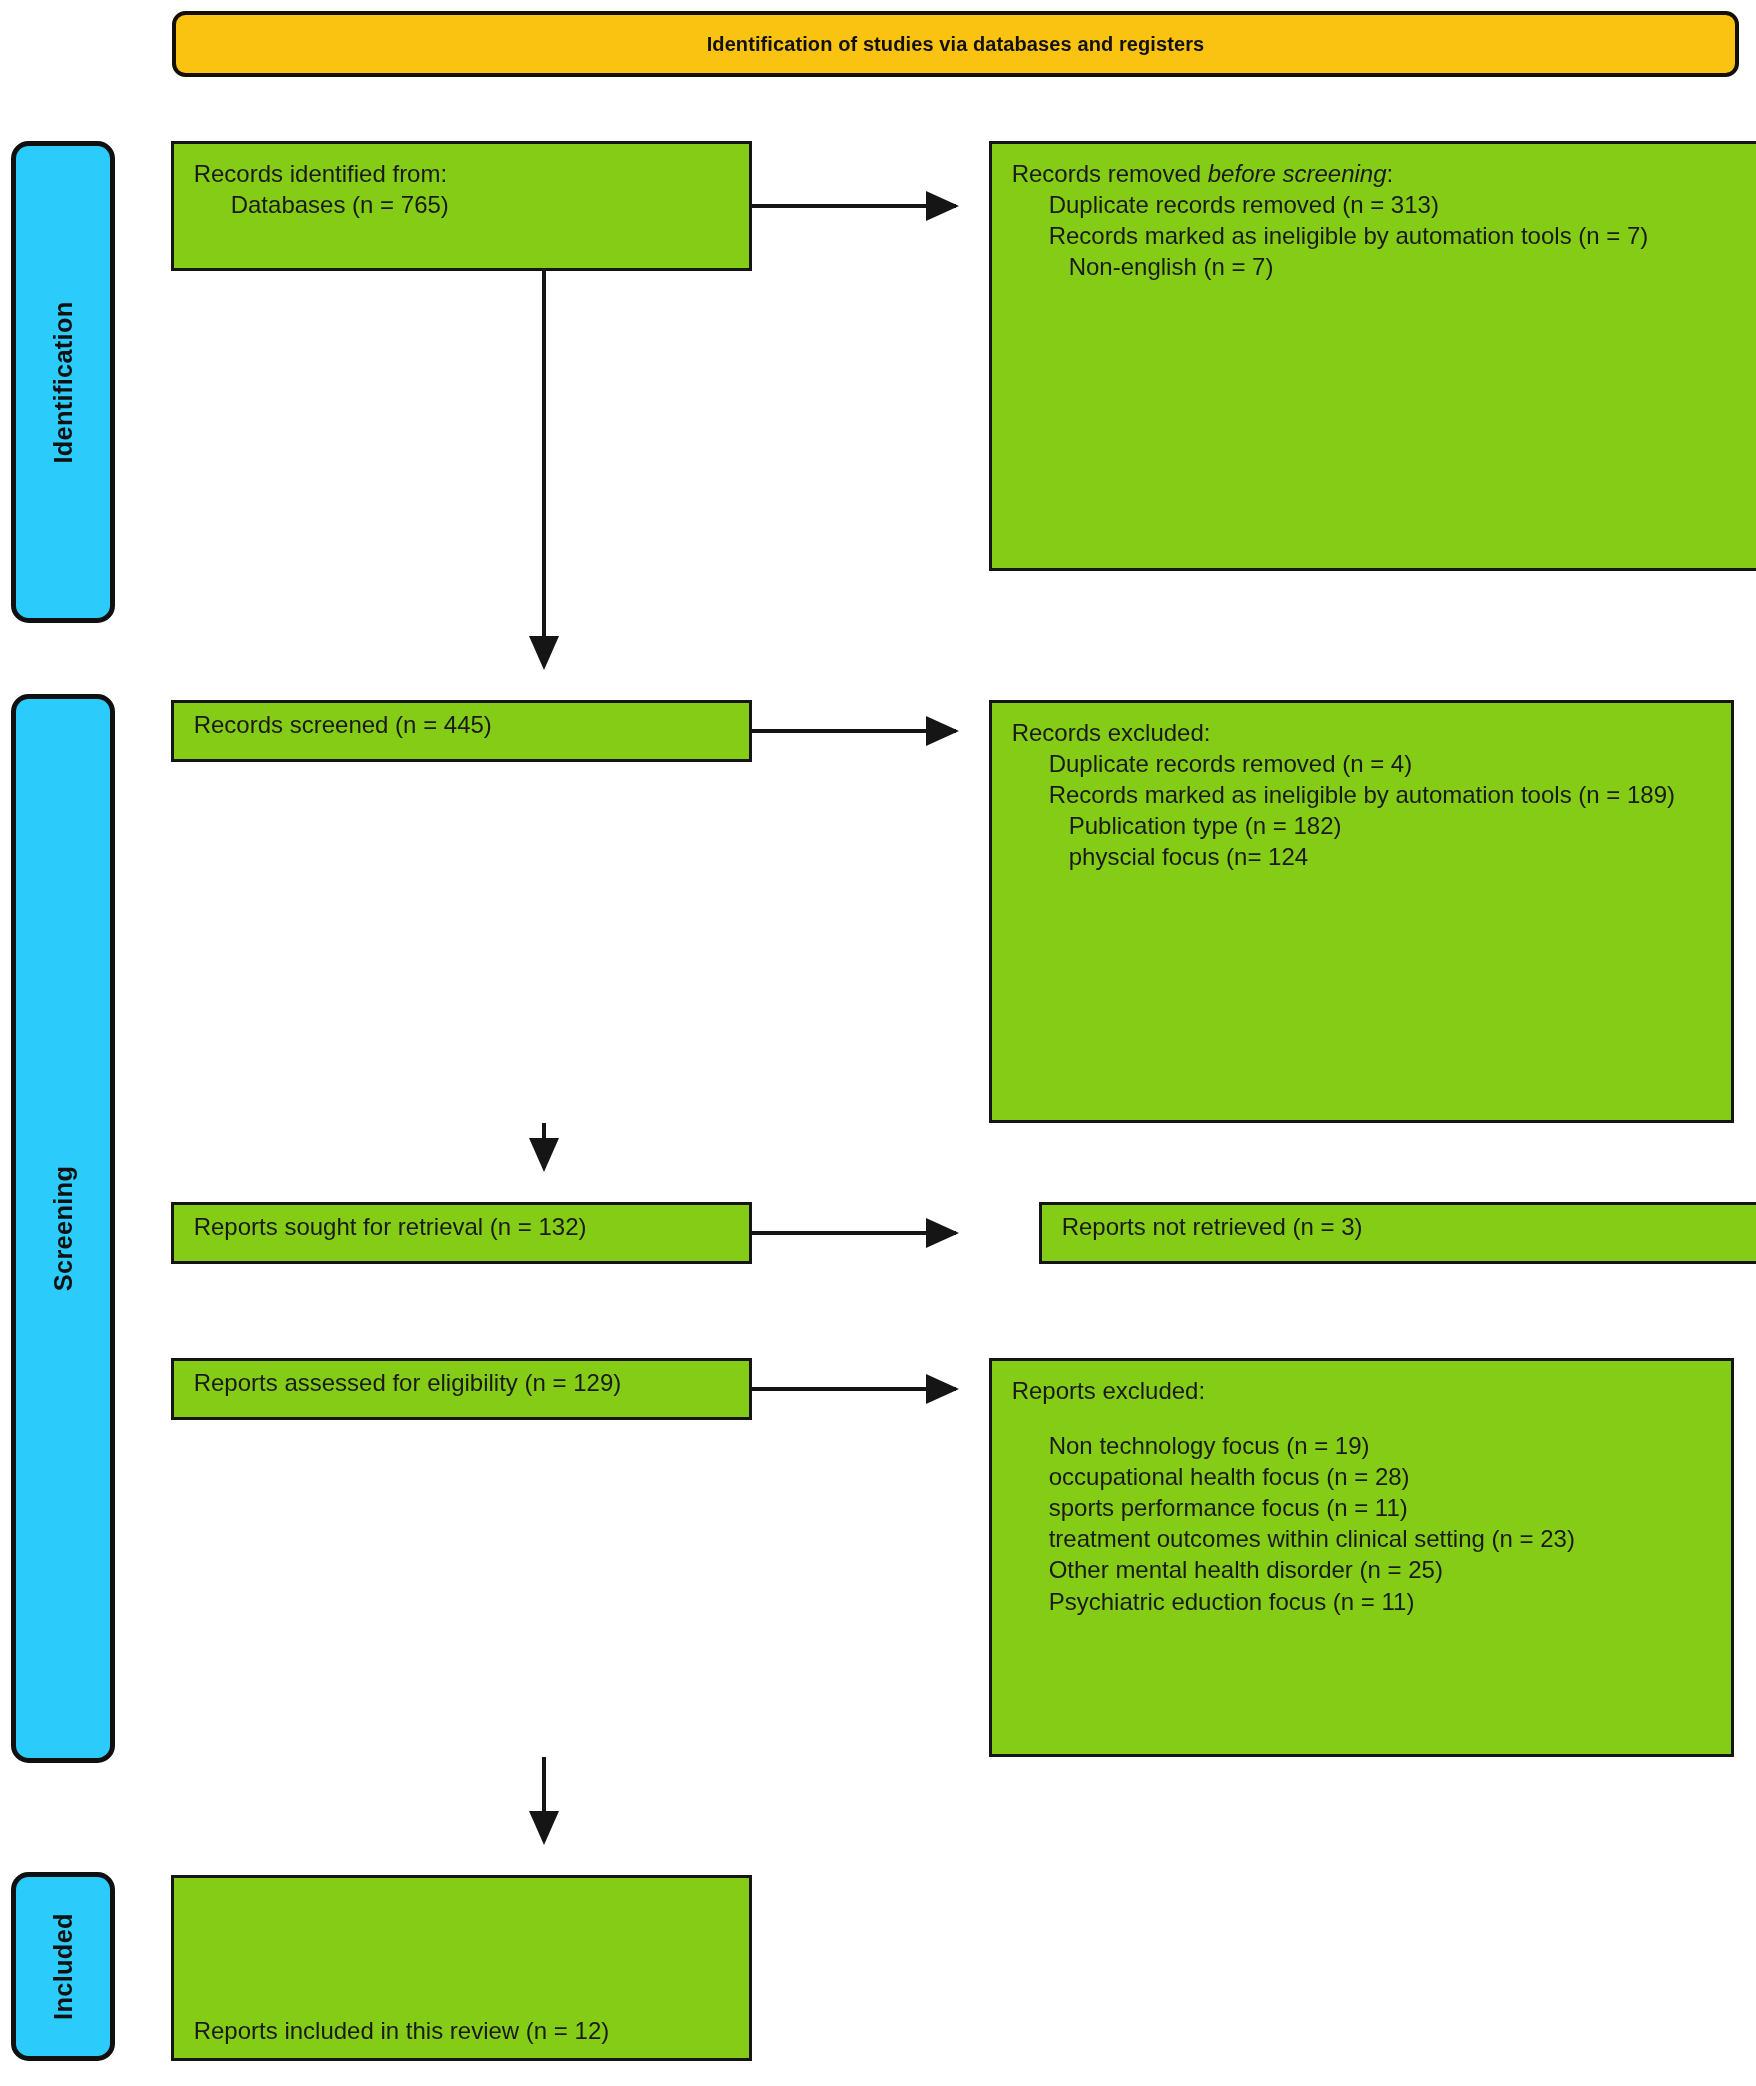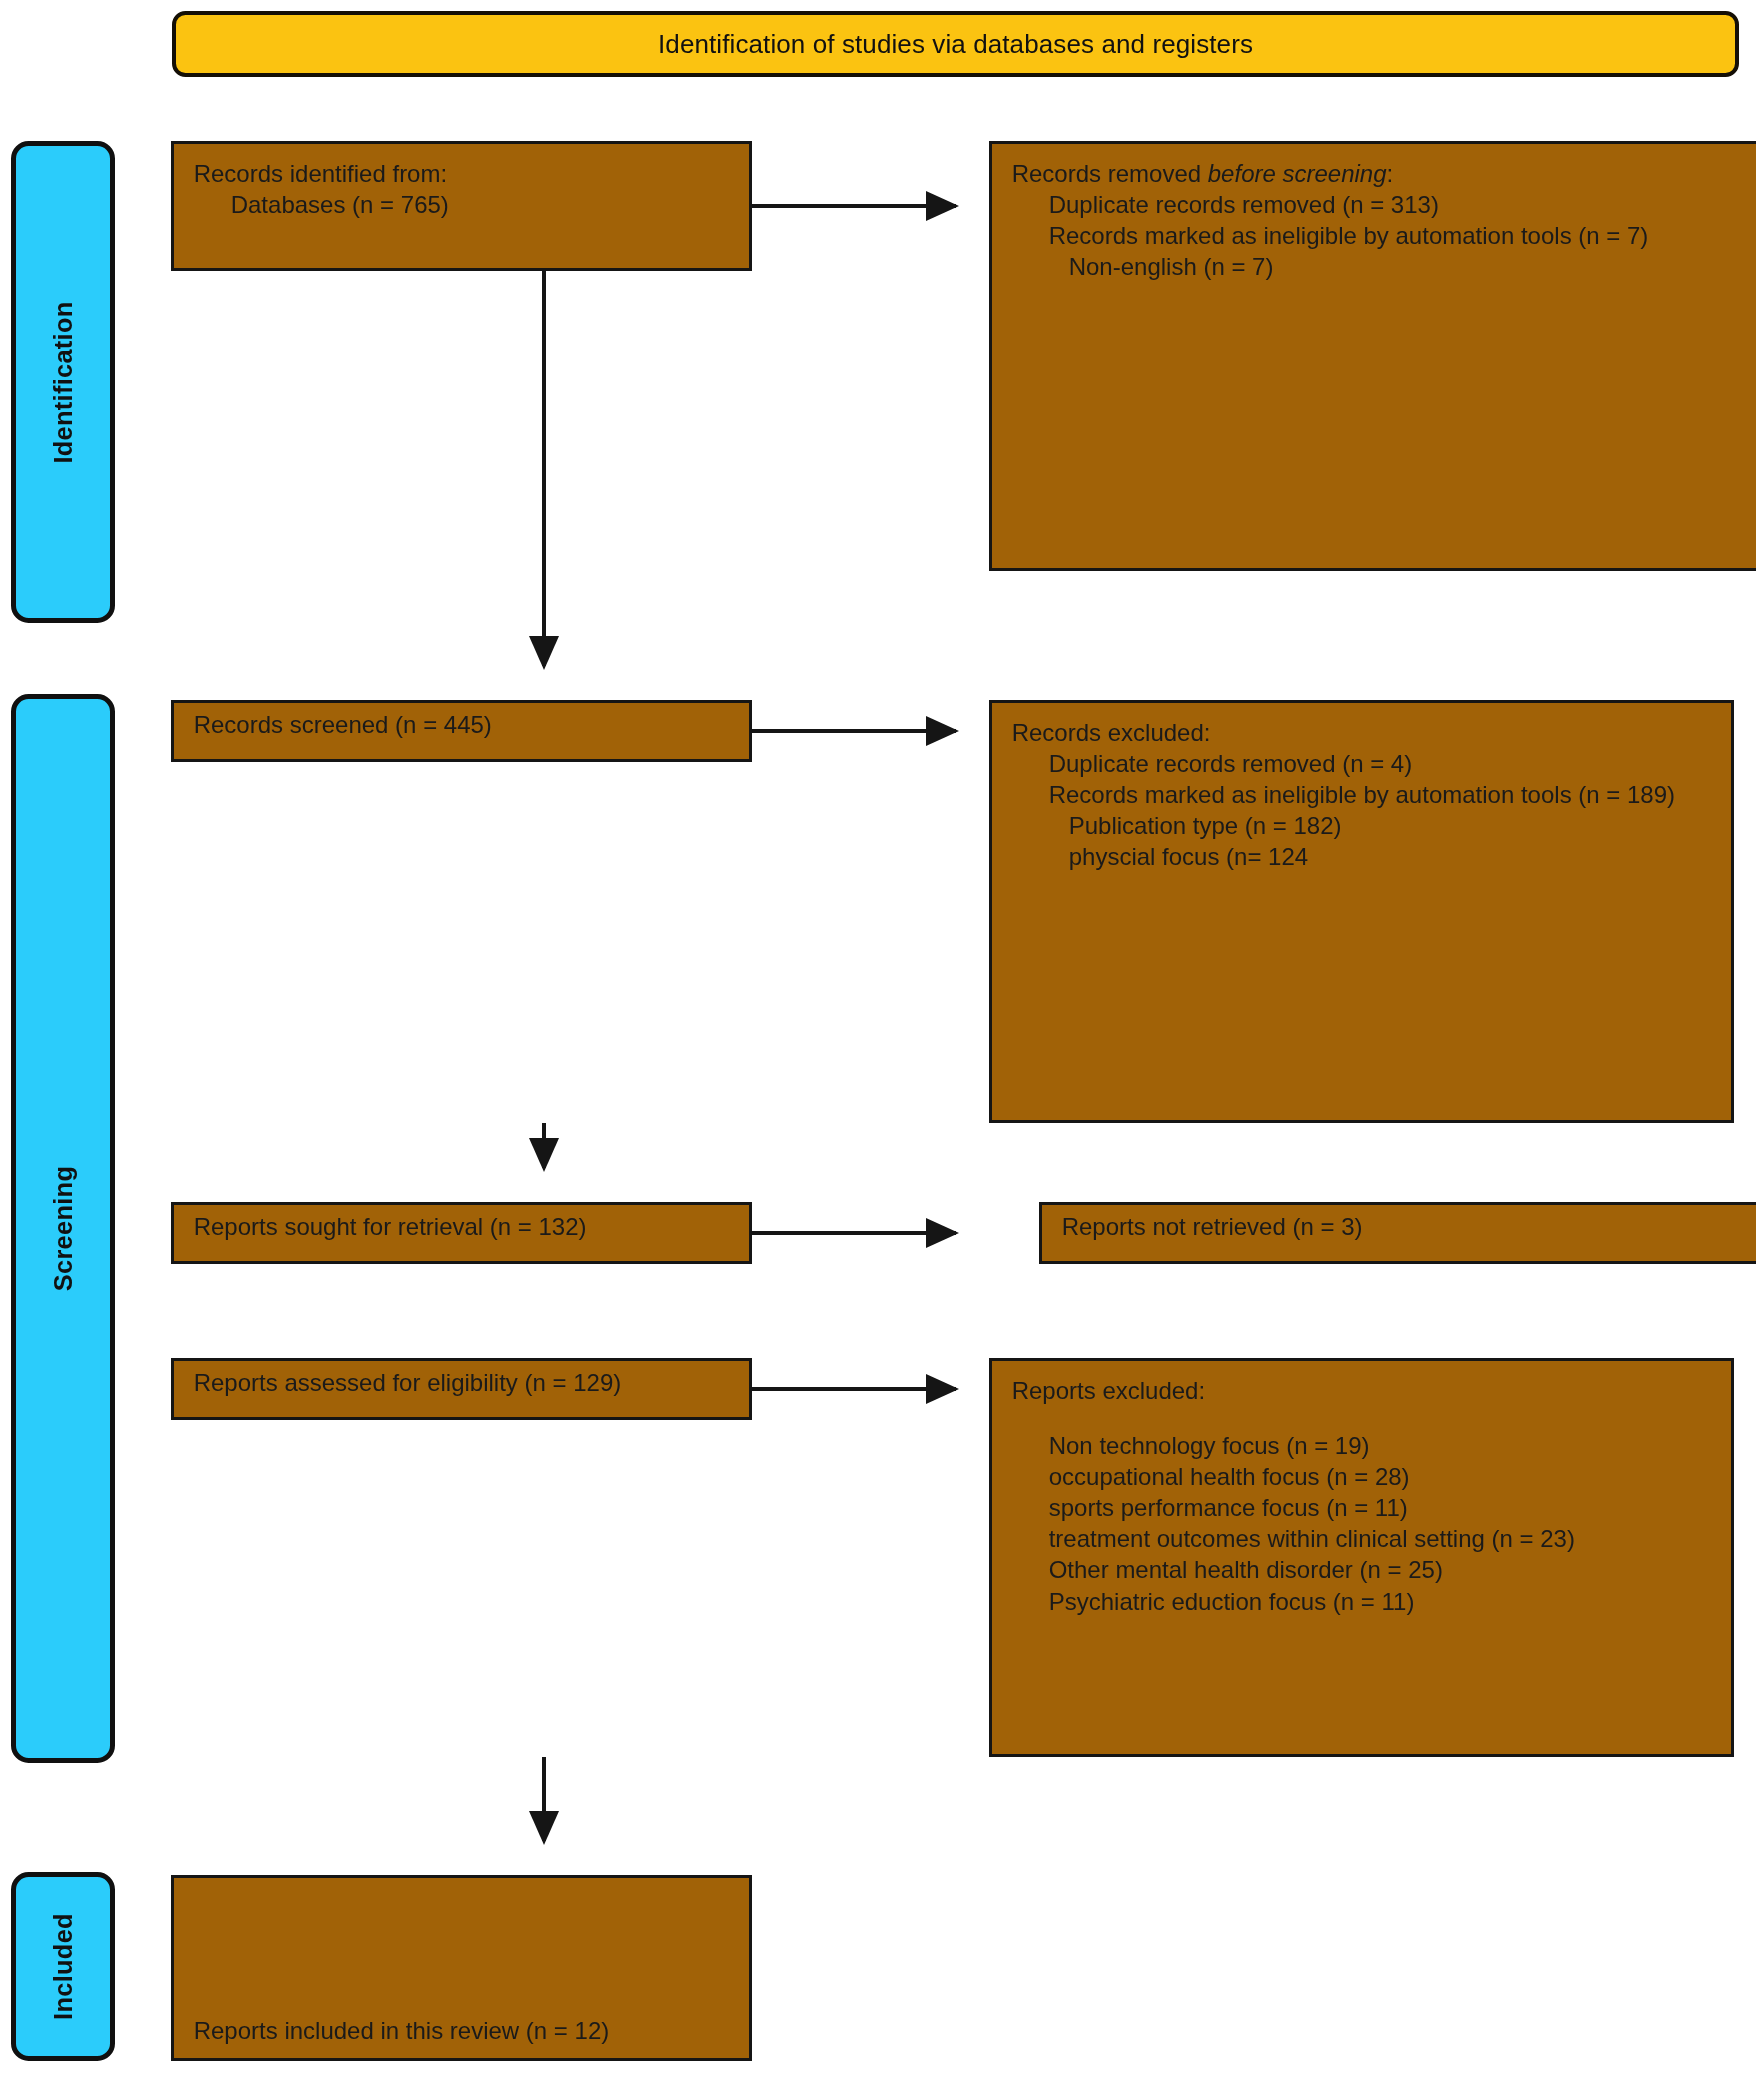--- a/index.html
+++ b/index.html
@@ -30,22 +30,22 @@
     height: 66px;
     background: #FBC311;
     border: 4.7px solid #140f06;
     border-radius: 13.5px;
     box-sizing: border-box;
     display: flex;
     align-items: center;
     justify-content: center;
   }
   .header-banner .title {
-    font-size: 26px;
-    font-weight: normal;
+    font-size: 20px;
+    font-weight: bold;
     color: #111111;
     letter-spacing: 0.1px;
     text-align: right;
   }
 
   
   .stage-tab {
     position: absolute;
     background: #2BCCFB;
     border: 5.2px solid #101010;
@@ -65,21 +65,21 @@
     letter-spacing: 0.3px;
   }
 
   #tab-identification { left: 11.4px;  top: 141px;  width: 104px; height: 482px; }
   #tab-screening     { left: 11.4px;  top: 694px; width: 104px; height: 1069px; }
   #tab-included      { left: 11.4px;  top: 1872px; width: 104px; height: 189px; }
 
   
   .flow-box {
     position: absolute;
-    background: #a16207;
+    background: #84cc16;
     border: 3.6px solid #151515;
     box-sizing: border-box;
     padding: 13.5px 14.5px 10.4px 19.7px;
     overflow: visible;
   }
   .flow-box .line {
     font-size: 24px;
     line-height: 1.30;
     color: #1a1a1a;
     white-space: nowrap;

